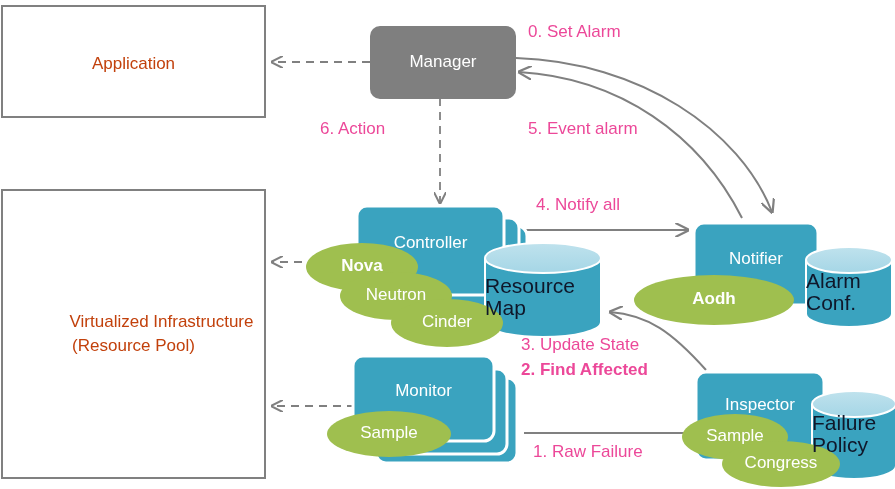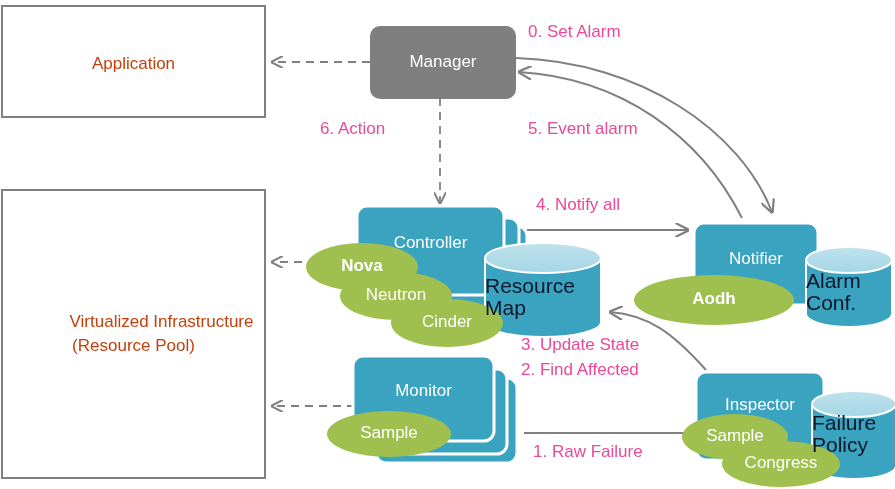--- a/index.html
+++ b/index.html
@@ -153,16 +153,16 @@
   <div class="node-label white-label" style="left:634px; top:289px; width:160px;font-weight:bold;">Aodh</div>
   <div class="node-label white-label" style="left:327px; top:423px; width:124px;">Sample</div>
   <div class="node-label white-label" style="left:682px; top:426px; width:106px;">Sample</div>
   <div class="node-label white-label" style="left:722px; top:453px; width:118px;">Congress</div>
 
   <div class="node-label edge-label" style="left:528px; top:22px;">0. Set Alarm</div>
   <div class="node-label edge-label" style="left:528px; top:119px;">5. Event alarm</div>
   <div class="node-label edge-label" style="left:320px; top:119px;">6. Action</div>
   <div class="node-label edge-label" style="left:536px; top:195px;">4. Notify all</div>
   <div class="node-label edge-label" style="left:521px; top:335px;">3. Update State</div>
-  <div class="node-label edge-label" style="left:521px; top:360px;">2. Find Affected</div>
+  <div class="node-label edge-label" style="left:521px; top:360px;font-weight:bold;">2. Find Affected</div>
   <div class="node-label edge-label" style="left:533px; top:442px;">1. Raw Failure</div>
 
 </div>
 
 </body></html>

